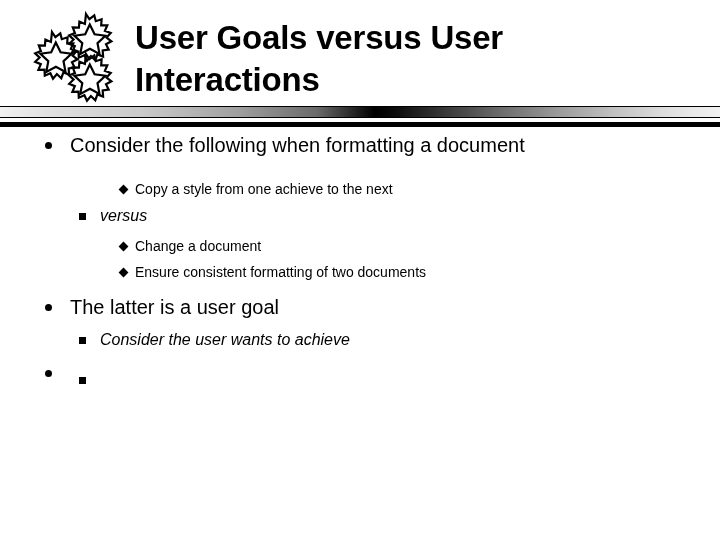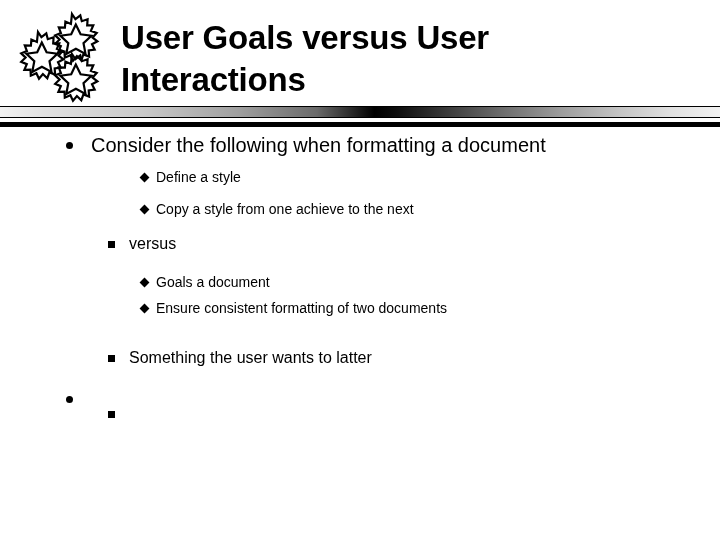--- a/index.html
+++ b/index.html
@@ -12,21 +12,21 @@
     background: #ffffff;
     font-family: "Liberation Sans", sans-serif;
     color: #000000;
     overflow: hidden;
     position: relative;
   }
 
   
   #slide-header {
     position: absolute;
-    left: 4px;
+    left: 18px;
     top: 0;
     width: 628px;
     height: 106px;
   }
 
   #gears-icon {
     position: absolute;
     left: 8px;
     top: 6px;
     width: 96px;
@@ -87,21 +87,20 @@
     height: 5px;
     background: #000000;
   }
 
   
   #slide-body {
     position: absolute;
     left: 0;
     top: 132px;
     width: 608px;
-    padding-left: 21px;
   }
 
   .bullet-row {
     position: relative;
     display: block;
   }
 
   .marker {
     position: absolute;
     display: block;
@@ -119,25 +118,26 @@
   .level1 .marker {
     left: 45px;
     top: 10px;
     width: 7px;
     height: 7px;
     border-radius: 50%;
   }
 
   
   .level2 {
-    margin: 8px;
+    margin: 0;
     padding: 0 0 0 100px;
     font-size: 16px;
     line-height: 22px;
     font-weight: normal;
+    font-style: italic;
   }
   .level2 .marker {
     left: 79px;
     top: 8px;
     width: 7px;
     height: 7px;
     border-radius: 0;
   }
 
   
@@ -208,71 +208,71 @@
 
 <div id="slide-body">
 
   <div class="bullet-row level1">
     <span class="marker"></span>
     <span>Consider the following when formatting a document</span>
   </div>
 
   <div class="gap-md"></div>
 
+
+  <div class="gap-sm"></div>
+
+
+  <div class="gap-sm"></div>
+
   <div class="bullet-row level3">
     <span class="marker"></span>
-    <span>Define a style</span>
-  </div>
-
-  <div class="gap-sm"></div>
-
-
-  <div class="gap-sm"></div>
+    <span>Copy a style from one achieve to the next</span>
+  </div>
+
+  <div class="gap-sm"></div>
+
+  <div class="bullet-row level2">
+    <span class="marker"></span>
+    <span>versus</span>
+  </div>
+
+  <div class="gap-md"></div>
 
   <div class="bullet-row level3">
     <span class="marker"></span>
-    <span>Copy a style from one achieve to the next</span>
-  </div>
-
-  <div class="gap-sm"></div>
+    <span>Change a document</span>
+  </div>
+
+  <div class="gap-sm"></div>
+
+  <div class="bullet-row level3">
+    <span class="marker"></span>
+    <span>Ensure consistent formatting of two documents</span>
+  </div>
+
+  <div class="gap-lg"></div>
+
+  <div class="bullet-row level1">
+    <span class="marker"></span>
+    <span>The latter is a user goal</span>
+  </div>
+
+  <div class="gap-md"></div>
 
   <div class="bullet-row level2">
     <span class="marker"></span>
-    <span>versus</span>
-  </div>
-
-  <div class="gap-md"></div>
-
-  <div class="bullet-row level3">
-    <span class="marker"></span>
-    <span>Goals a document</span>
-  </div>
-
-  <div class="gap-sm"></div>
-
-  <div class="bullet-row level3">
-    <span class="marker"></span>
-    <span>Ensure consistent formatting of two documents</span>
-  </div>
-
-  <div class="gap-lg"></div>
-
+    <span>Consider the user wants to achieve</span>
+  </div>
+
+  <div class="gap-md"></div>
+
+  <div class="bullet-row level1">
+    <span class="marker"></span>
+  </div>
 
   <div class="gap-md"></div>
 
   <div class="bullet-row level2">
     <span class="marker"></span>
-    <span>Something the user wants to latter</span>
-  </div>
-
-  <div class="gap-md"></div>
-
-  <div class="bullet-row level1">
-    <span class="marker"></span>
-  </div>
-
-  <div class="gap-md"></div>
-
-  <div class="bullet-row level2">
-    <span class="marker"></span>
   </div>
 
 </div>
 
 </body></html>

